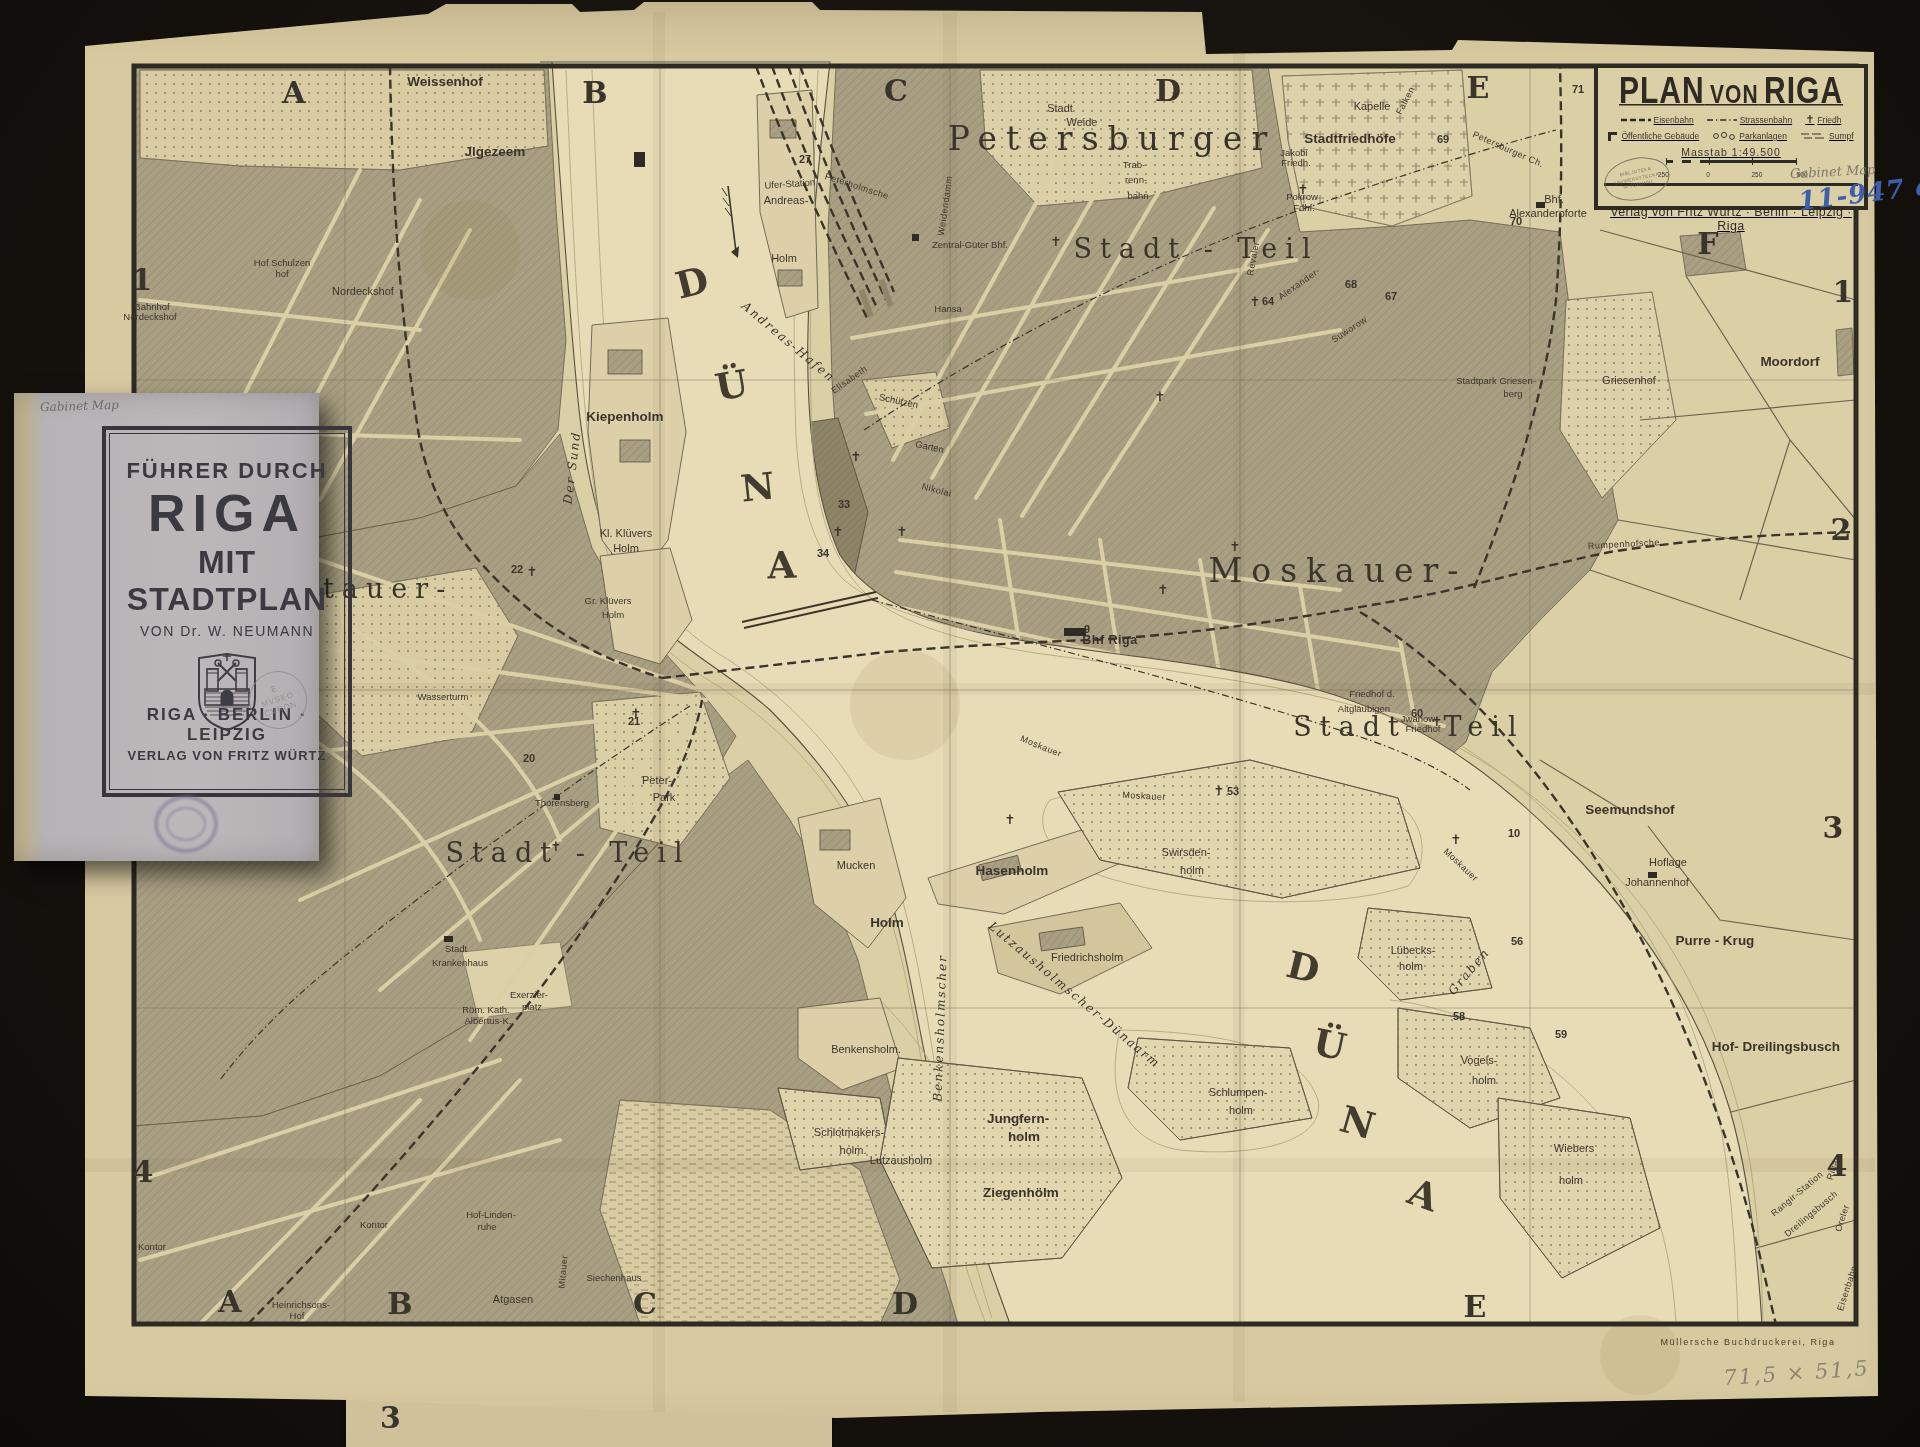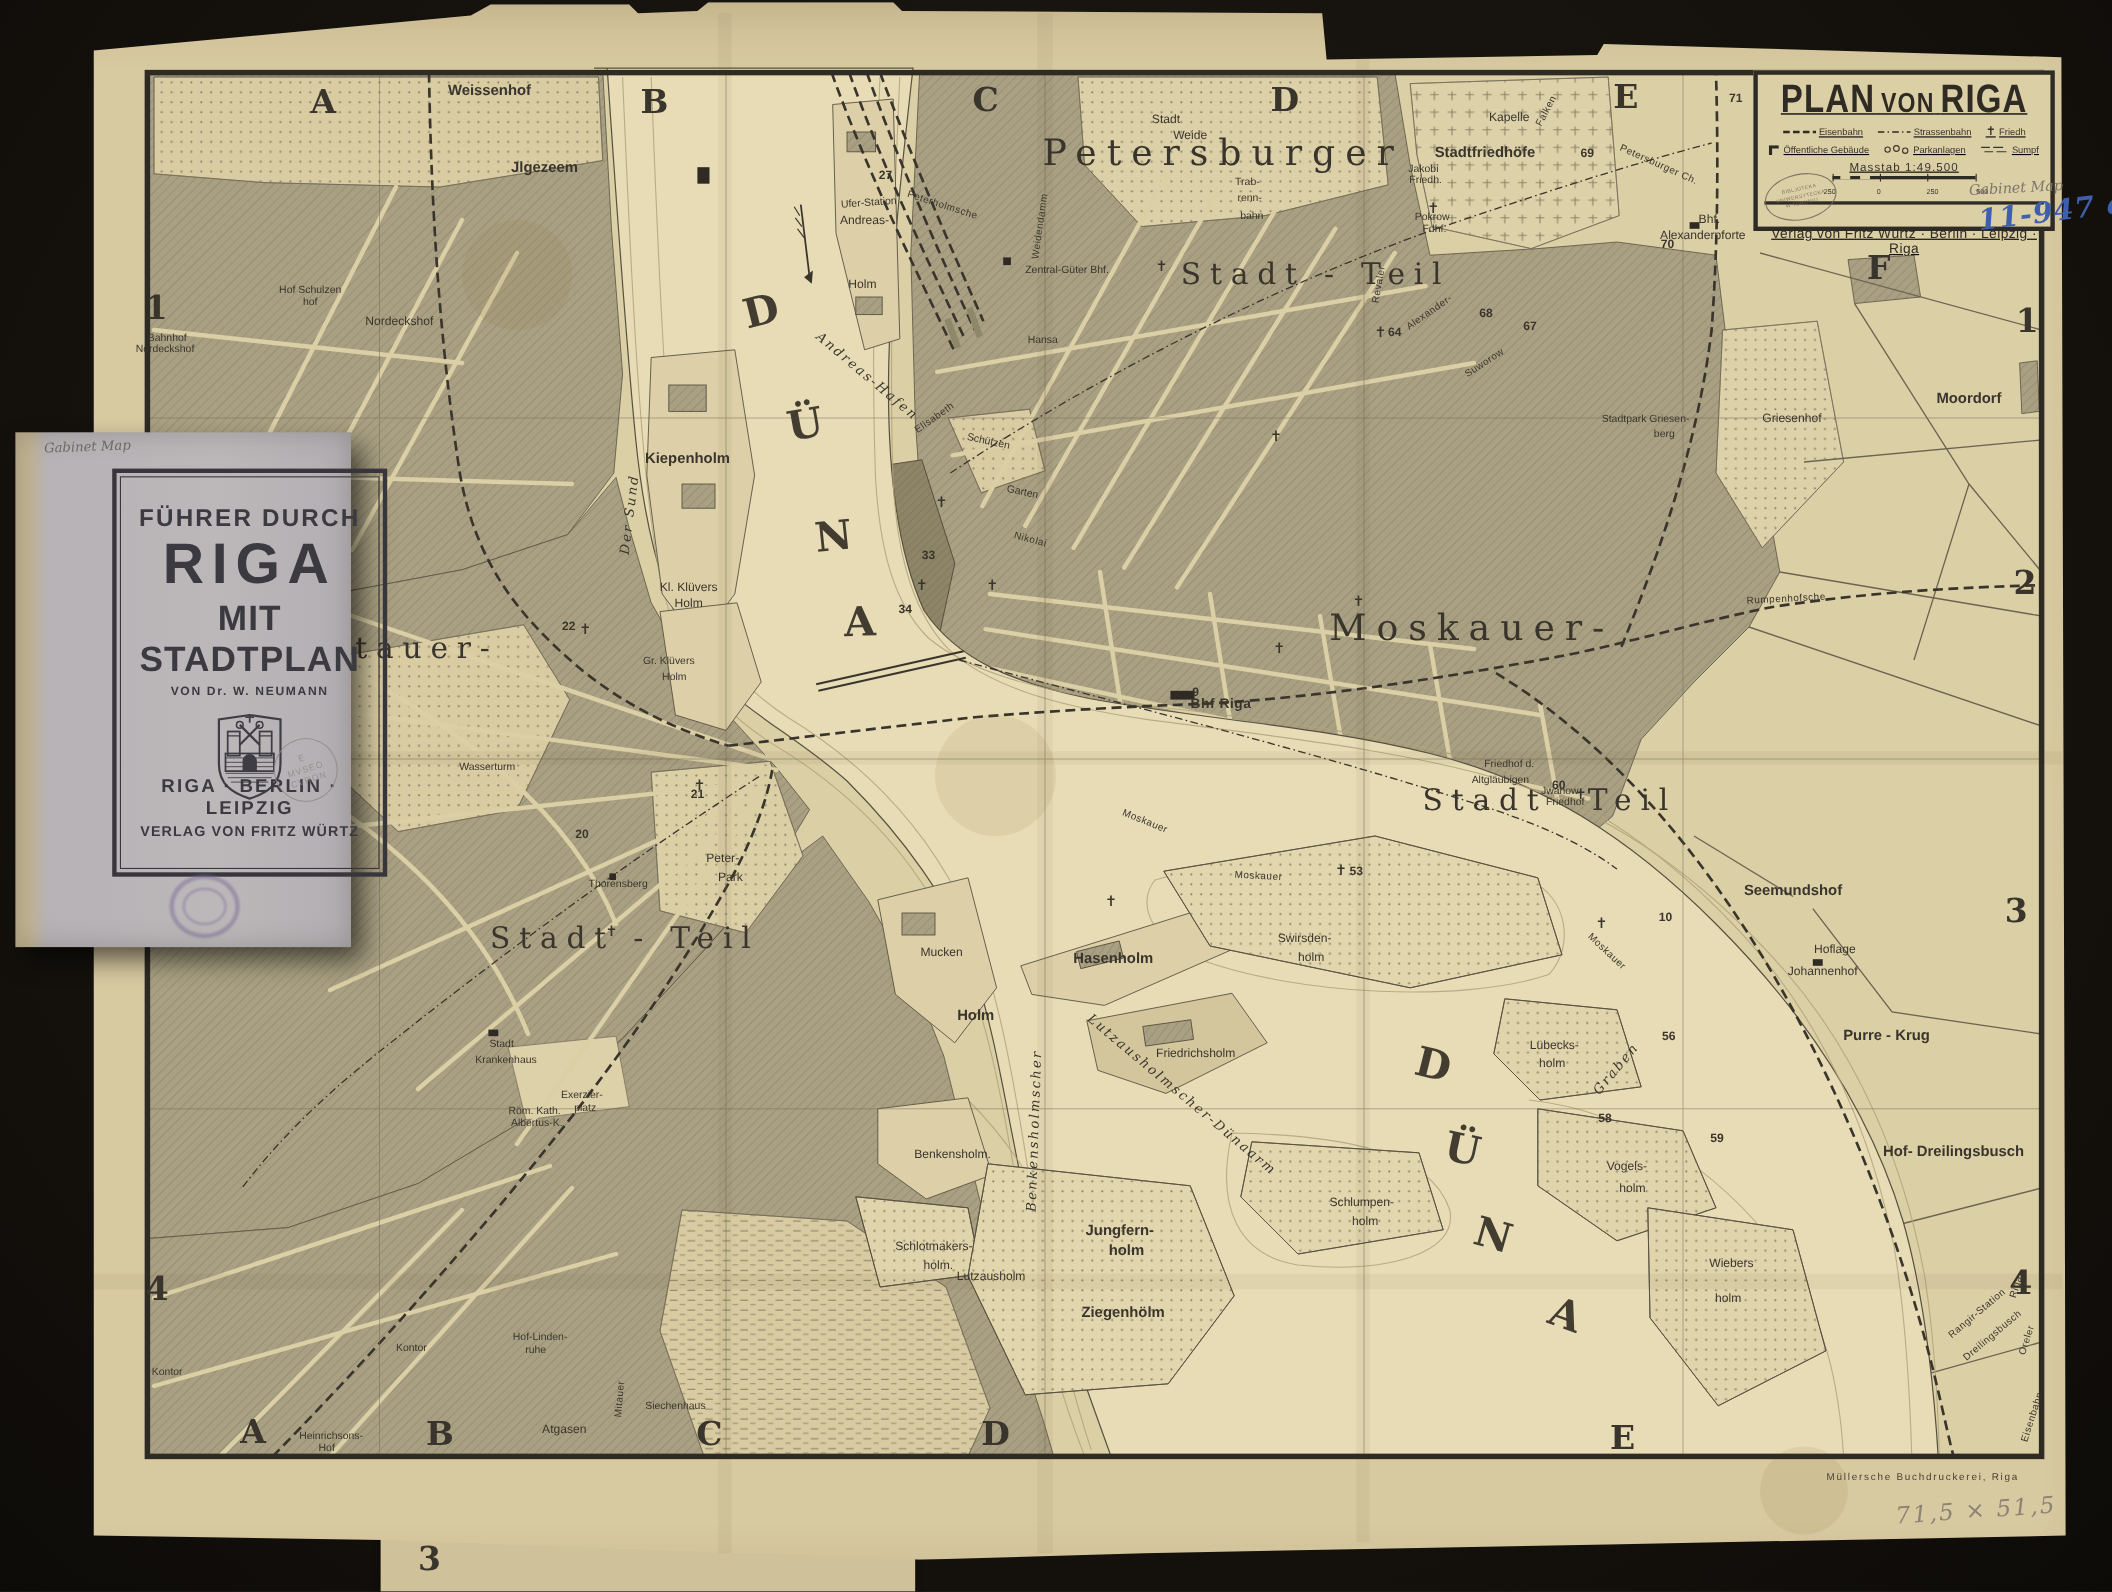--- a/index.html
+++ b/index.html
@@ -62,21 +62,21 @@
      background:linear-gradient(90deg,#c2b493 0 12px,#b6b2b5 30px,#bcb8ba 60%,#b2aeb1 100%);
      box-shadow:10px 12px 22px rgba(0,0,0,.6), inset 0 0 24px rgba(60,55,50,.25);}
   .bk-pencil{position:absolute;left:26px;top:6px;font:italic 12px "DejaVu Serif",serif;color:#6e6962;
      transform:rotate(-2deg);}
   .bk-frame{position:absolute;left:44px;top:33px;width:250px;height:371px;border:4px solid #38363c;
      box-sizing:border-box;margin-left:44px;}
   .bk-inner{position:absolute;inset:3px;border:1px solid #38363c;text-align:center;color:#3b3a40;}
   .bk-l1{margin-top:24px;font-size:22px;font-weight:700;letter-spacing:2px;}
   .bk-l2{margin-top:3px;font-size:52px;font-weight:700;letter-spacing:7px;line-height:1;}
   .bk-l3{margin-top:5px;font-size:32px;font-weight:700;letter-spacing:1px;}
-  .bk-l4{margin-top:5px;font-size:11px;font-weight:700;letter-spacing:1.5px;}
+  .bk-l4{margin-top:5px;font-size:14px;font-weight:400;letter-spacing:1.5px;}
   .bk-shield{margin-top:12px;}
   .bk-cities{position:absolute;left:0;right:0;bottom:44px;font-size:17px;font-weight:700;letter-spacing:2px;}
   .bk-pub{position:absolute;left:0;right:0;bottom:26px;font-size:13px;font-weight:700;letter-spacing:1px;}
   .bk-stamp{position:absolute;right:12px;top:278px;width:56px;height:56px;border:1.6px solid #8d8987;
      border-radius:50%;color:#8d8987;font-size:8px;display:flex;flex-direction:column;justify-content:center;
      text-align:center;transform:rotate(-18deg);line-height:1.3;opacity:.8;letter-spacing:1px;}
   .bk-purple{position:absolute;left:140px;top:402px;width:56px;height:50px;border:4px solid #7b6b94;
      border-radius:50%;opacity:.5;filter:blur(.8px);}
   .bk-purple:after{content:"";position:absolute;inset:8px;border:2px solid #7b6b94;border-radius:50%;}
 </style>

